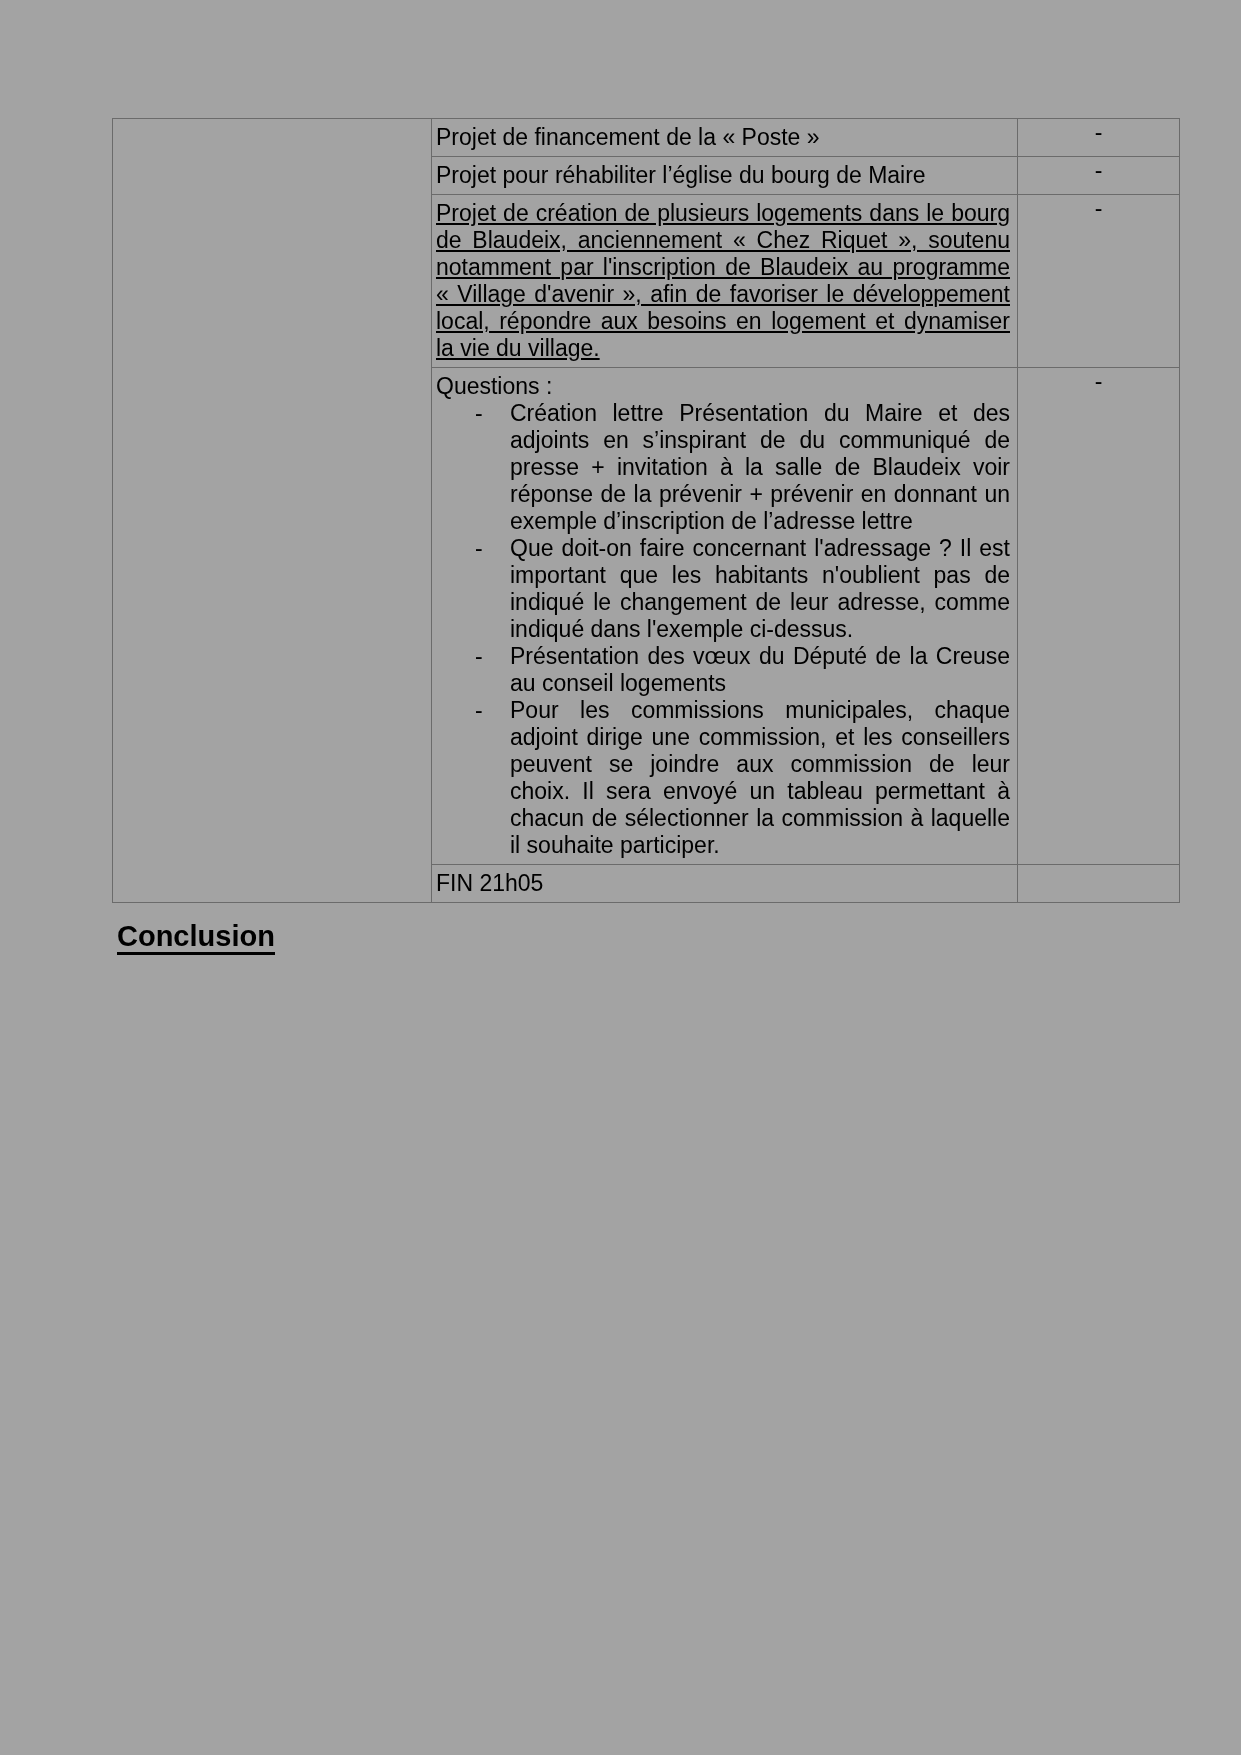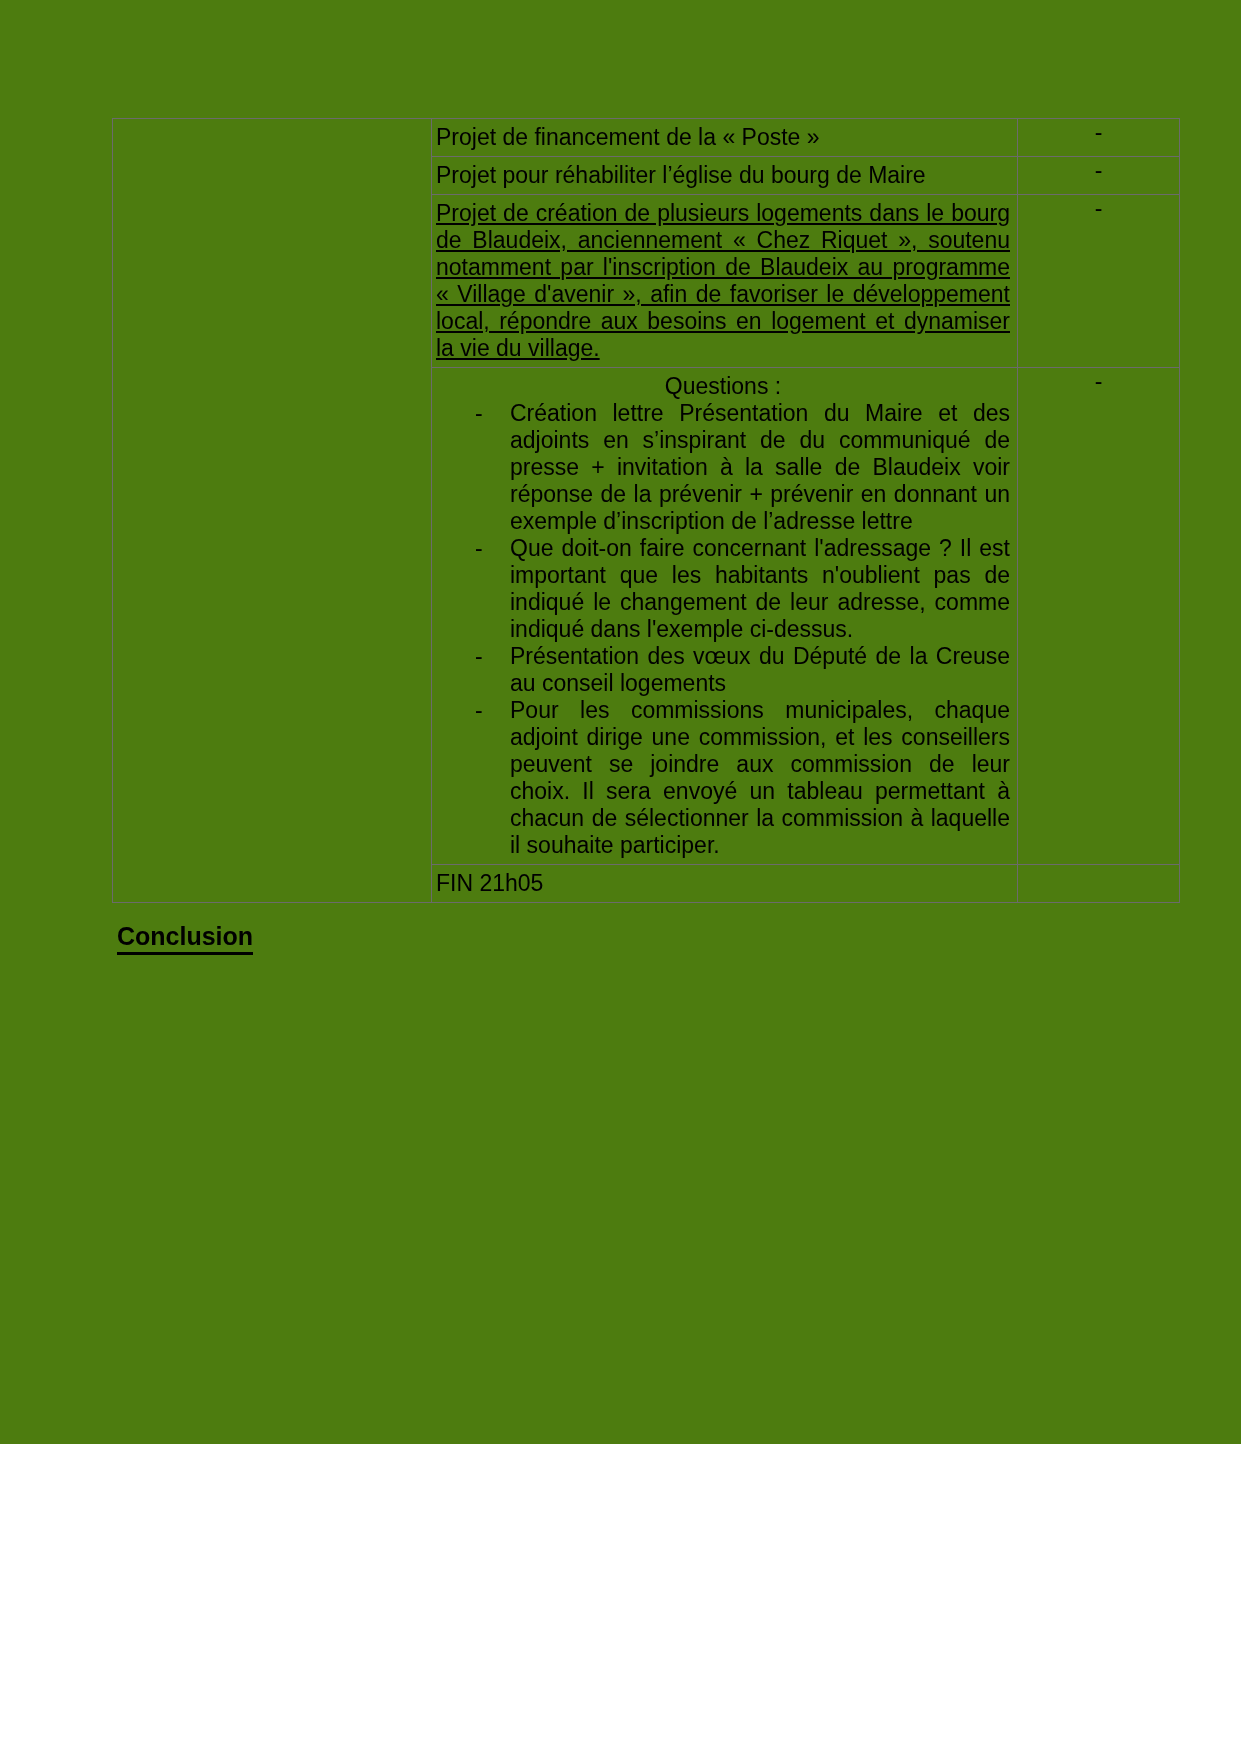--- a/index.html
+++ b/index.html
@@ -3,22 +3,22 @@
 <meta charset="utf-8">
 <style>
   html, body {
     margin: 0;
     padding: 0;
     background: #ffffff;
   }
   .page {
     position: relative;
     width: 1241px;
-    height: 1444px;
-    background: #4d7c0f;
+    height: 1755px;
+    background: #a3a3a3;
     font-family: "Liberation Sans", sans-serif;
     color: #000000;
     overflow: hidden;
   }
   table.doc-table {
     position: absolute;
     left: 112px;
     top: 118px;
     width: 1055px;
     border-collapse: collapse;
@@ -33,36 +33,36 @@
   }
   td.col-left  { width: 316px; }
   td.col-text  { width: 574px; padding: 5px 7px 5px 4px; }
   td.col-dash  {
     width: 161px;
     text-align: center;
     vertical-align: middle;
     padding: 0;
   }
   td.justify { text-align: justify; text-decoration: underline; }
-  .q-intro { text-align: center; }
+  .q-intro { text-align: left; }
   .q-item {
     position: relative;
     padding-left: 74px;
     text-align: justify;
   }
   .q-marker {
     position: absolute;
     left: 39px;
     top: 0;
   }
   .conclusion {
     position: absolute;
     left: 117px;
     top: 922px;
-    font-size: 25px;
+    font-size: 29px;
     font-weight: bold;
     line-height: 29px;
     border-bottom: 3px solid #000000;
     padding-bottom: 1px;
     display: inline-block;
   }
 </style>
 </head>
 <body>
 

